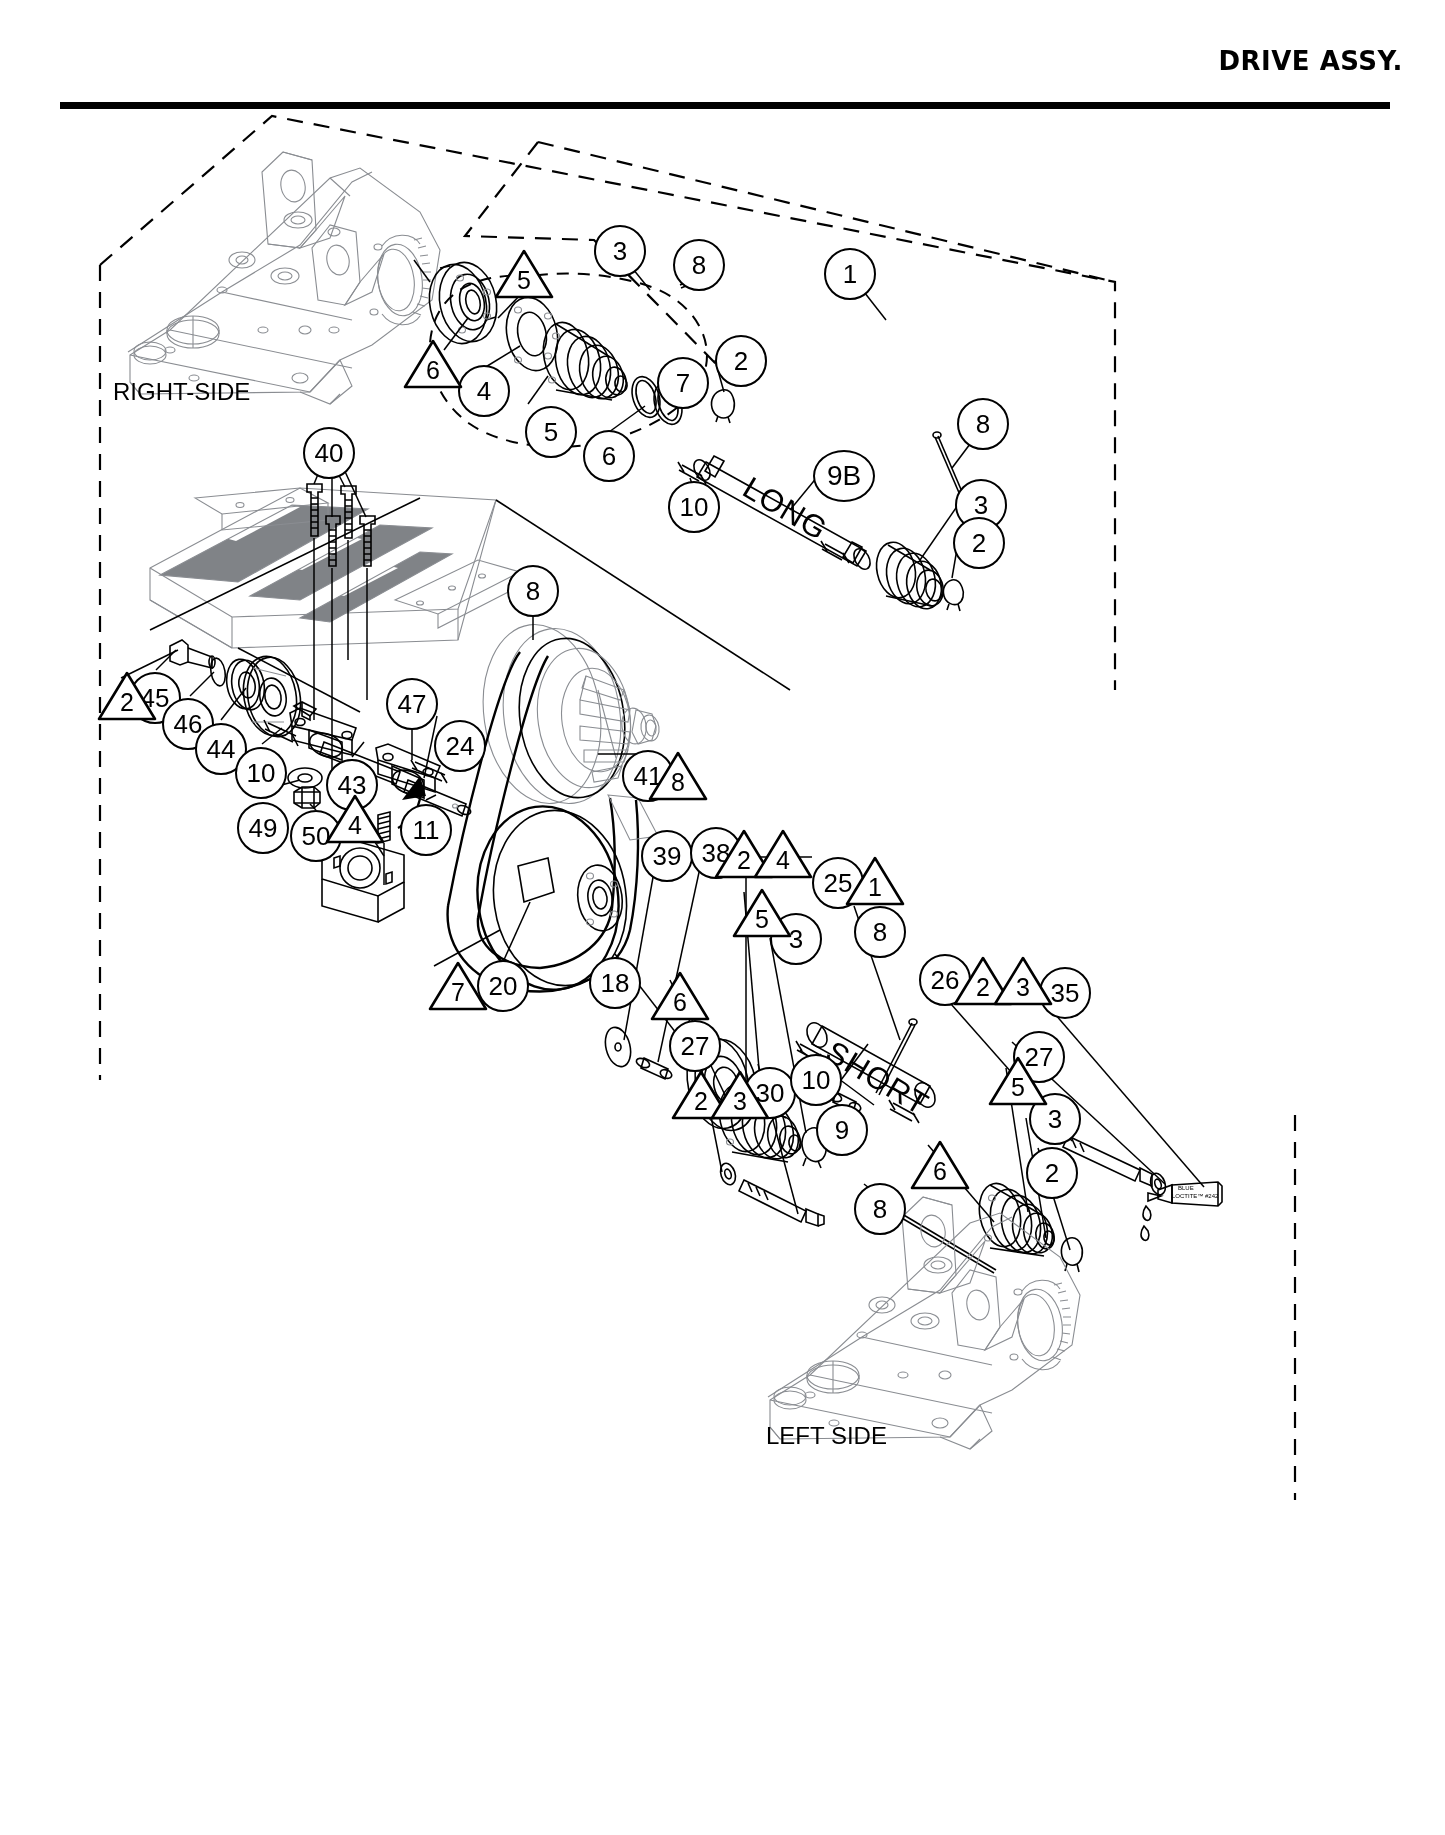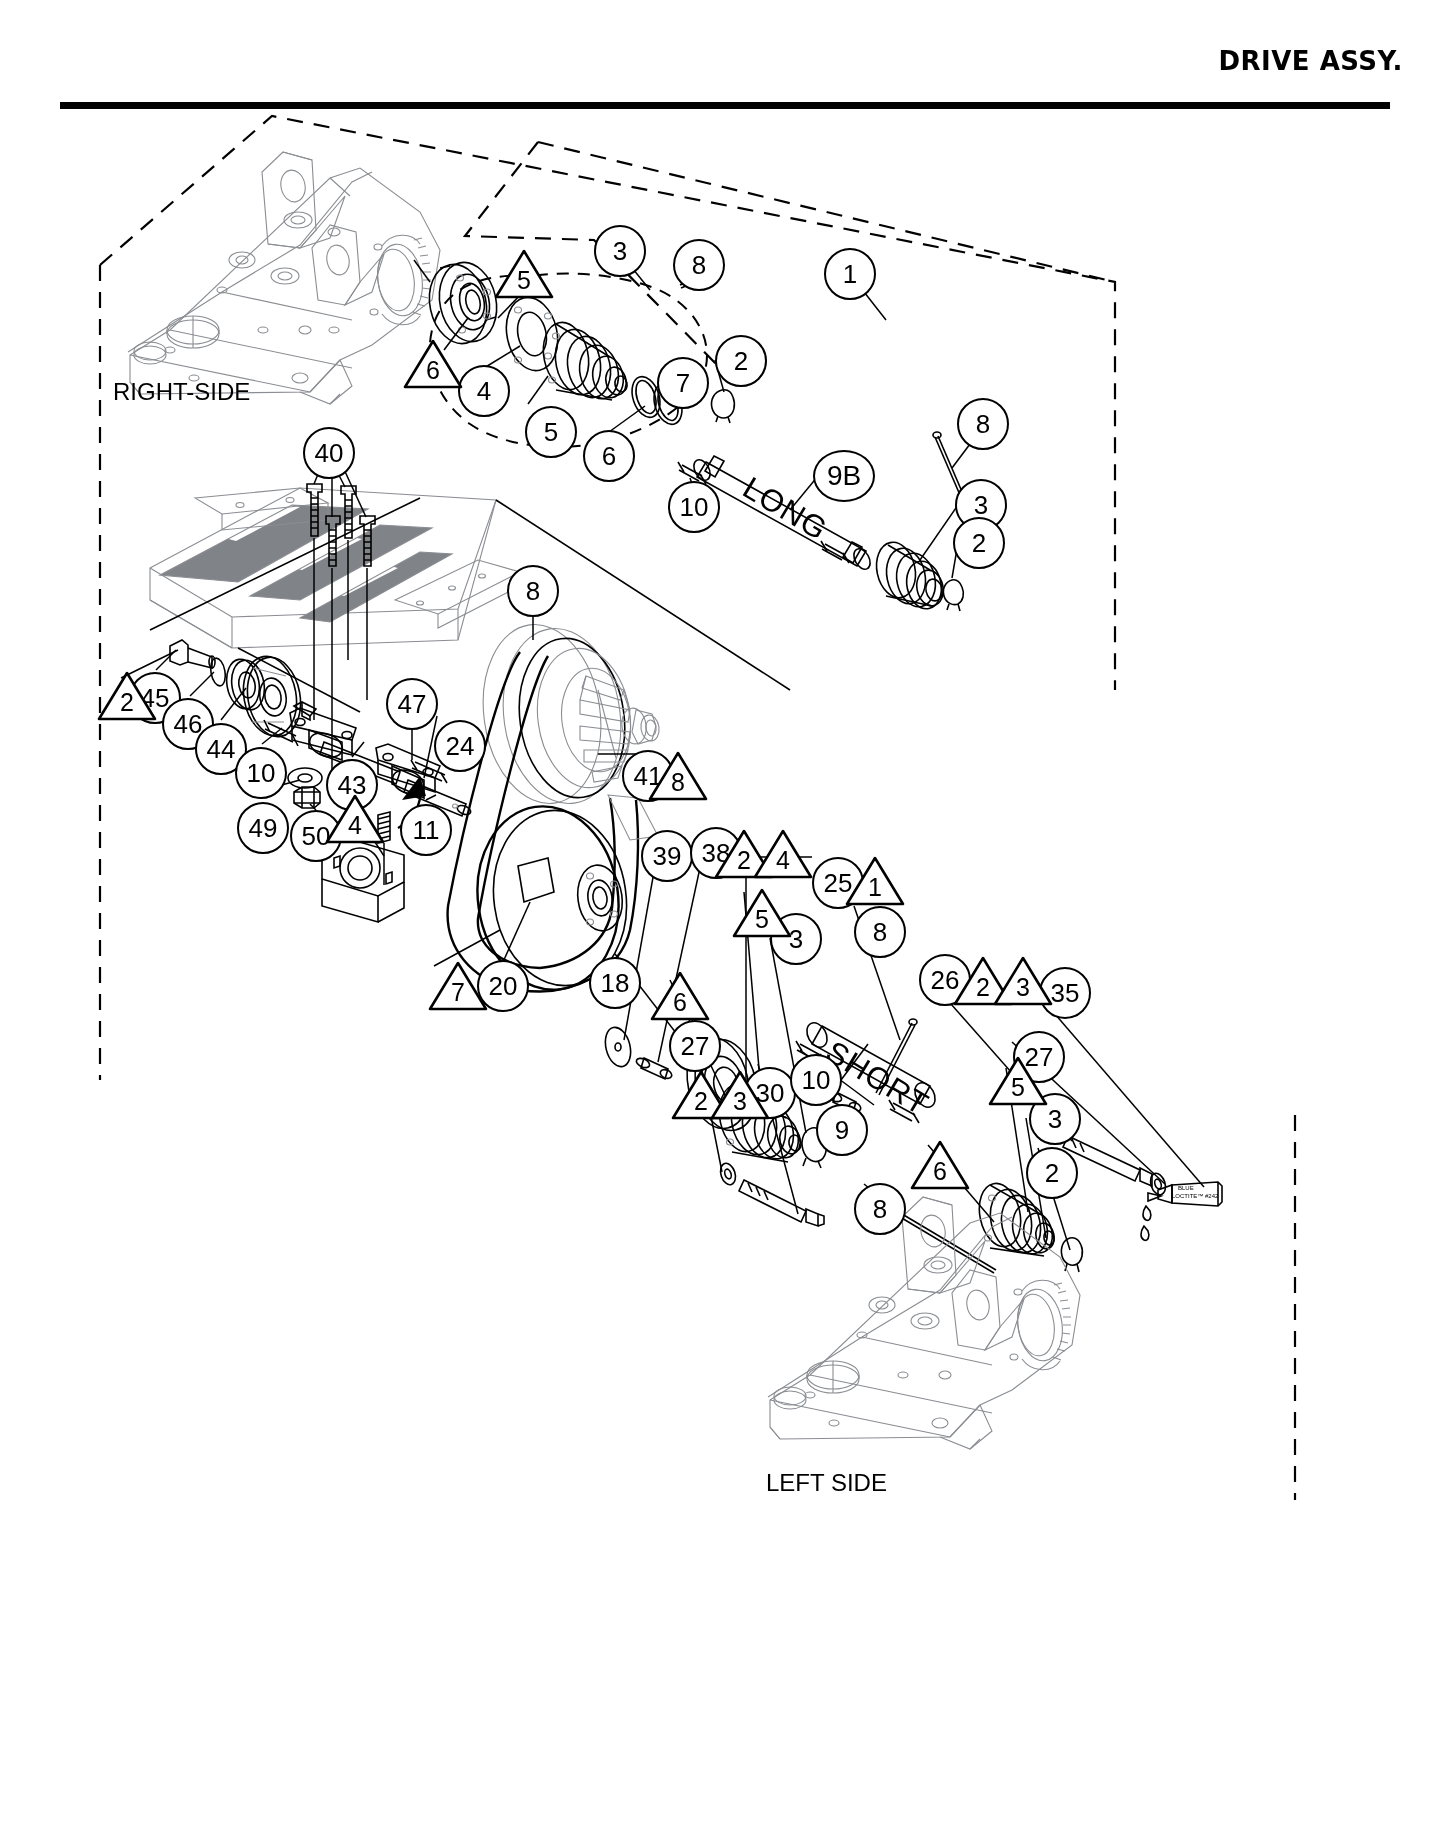--- a/index.html
+++ b/index.html
@@ -35,21 +35,21 @@
     background: #000;
   }
   
   .side-label {
     position: absolute;
     font-size: 24px;
     color: #000;
     white-space: nowrap;
   }
   #label-right-side { left: 113px; top: 378px; }
-  #label-left-side  { left: 766px; top: 1422px; margin-top: 47px; }
+  #label-left-side  { left: 766px; top: 1422px; }
 
   
   #artwork {
     position: absolute;
     left: 0; top: 0;
     width: 1445px;
     height: 1835px;
   }
   .thin    { fill: none; stroke: #8a8d92; stroke-width: 1.1; }
   .med     { fill: none; stroke: #000; stroke-width: 1.6; }

